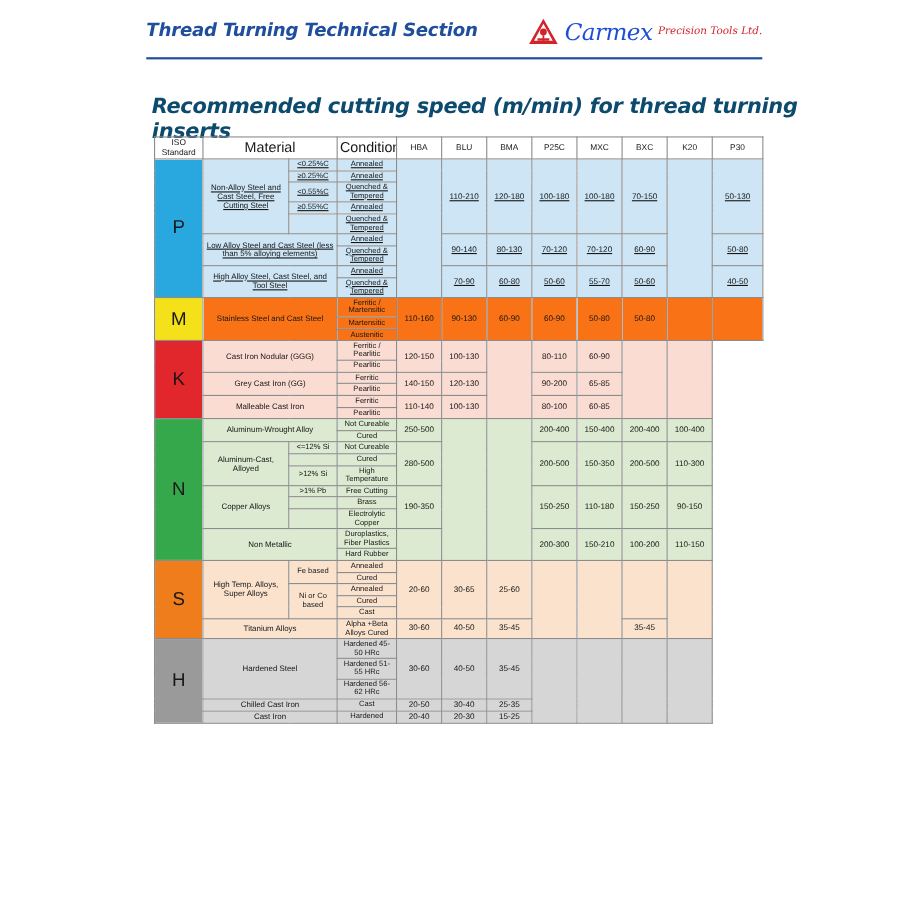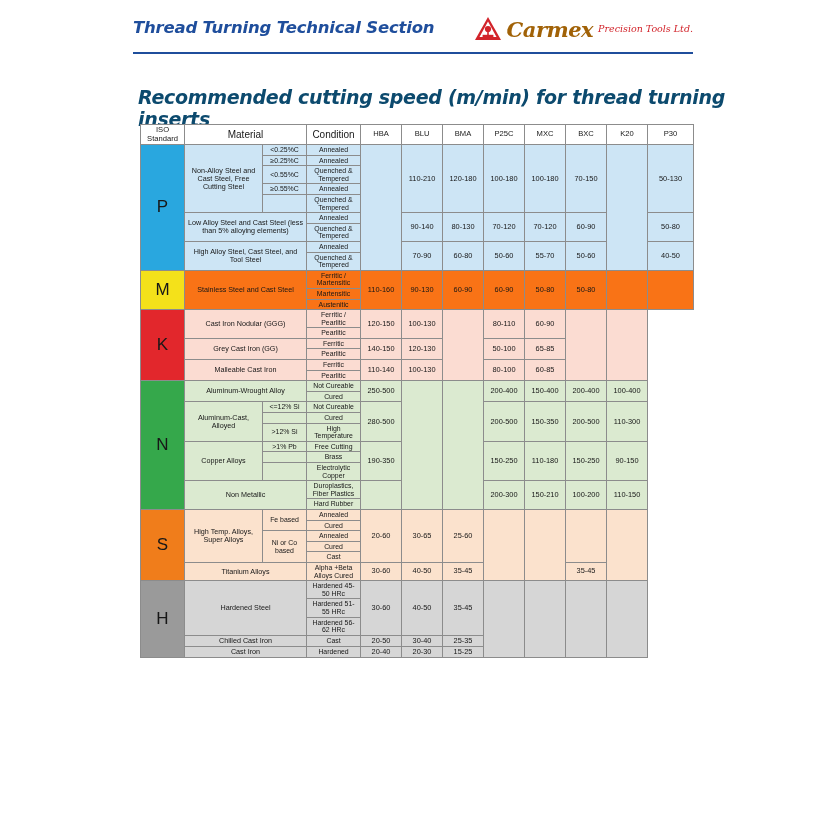--- a/index.html
+++ b/index.html
@@ -46,24 +46,24 @@
     gap: 5px;
     padding-top: 2px;
   }
   .brand-mark {
     position: relative;
     width: 28px;
     height: 26px;
   }
   .brand-name {
     font-family: "DejaVu Serif", serif;
-    font-weight: bold;
+    font-weight: normal;
     font-style: italic;
     font-size: 21px;
-    color: #a16207;
+    color: #1d4ed8;
     letter-spacing: -0.5px;
   }
   .brand-sub {
     font-family: "DejaVu Serif", serif;
     font-style: italic;
     font-size: 9.5px;
     color: #d2232a;
     padding-bottom: 2px;
   }
   
@@ -101,21 +101,21 @@
     color: #171717;
     overflow: hidden;
   }
   th.hdr {
     background: #ffffff;
     font-size: 7.6px;
     font-weight: bold;
     height: 17px;
   }
   th.hdr-grp {
-    font-size: 10px;
+    font-size: 13px;
     font-weight: normal;
   }
   td.isocell {
     font-size: 17px;
     font-weight: bold;
     text-align: center;
     color: #1a1a1a;
   }
   td.matname {
     text-align: left;
@@ -127,21 +127,21 @@
     padding-left: 4px;
     font-size: 6.9px;
   }
   td.cond {
     font-size: 6.9px;
   }
   td.val {
     font-size: 7.4px;
   }
   
-  .fill-P  { background: #cde5f5; }
+  .fill-P  { background: #cde5f5; text-decoration: underline; }
   .fill-M  { background: #f97316; }
   .fill-K  { background: #fbdcd2; }
   .fill-N  { background: #dbead0; }
   .fill-S  { background: #fbe2cd; margin-top: 31px; }
   .fill-H  { background: #d6d6d6; }
   .iso-P { background: #29a7df; }
   .iso-M { background: #f4e11a; }
   .iso-K { background: #e2272c; }
   .iso-N { background: #35a84b; }
   .iso-S { background: #f07d1b; }
@@ -300,21 +300,21 @@
           <td class="val fill-K" rowspan="6"></td>
         </tr>
         <tr>
           <td class="cond fill-K">Pearlitic</td>
         </tr>
         <tr>
           <td class="matname fill-K" colspan="2" rowspan="2">Grey Cast Iron (GG)</td>
           <td class="cond fill-K">Ferritic</td>
           <td class="val fill-K" rowspan="2">140-150</td>
           <td class="val fill-K" rowspan="2">120-130</td>
-          <td class="val fill-K" rowspan="2">50-100</td>
+          <td class="val fill-K" rowspan="2">90-200</td>
           <td class="val fill-K" rowspan="2">65-85</td>
         </tr>
         <tr>
           <td class="cond fill-K">Pearlitic</td>
         </tr>
         <tr>
           <td class="matname fill-K" colspan="2" rowspan="2">Malleable Cast Iron</td>
           <td class="cond fill-K">Ferritic</td>
           <td class="val fill-K" rowspan="2">110-140</td>
           <td class="val fill-K" rowspan="2">100-130</td>

